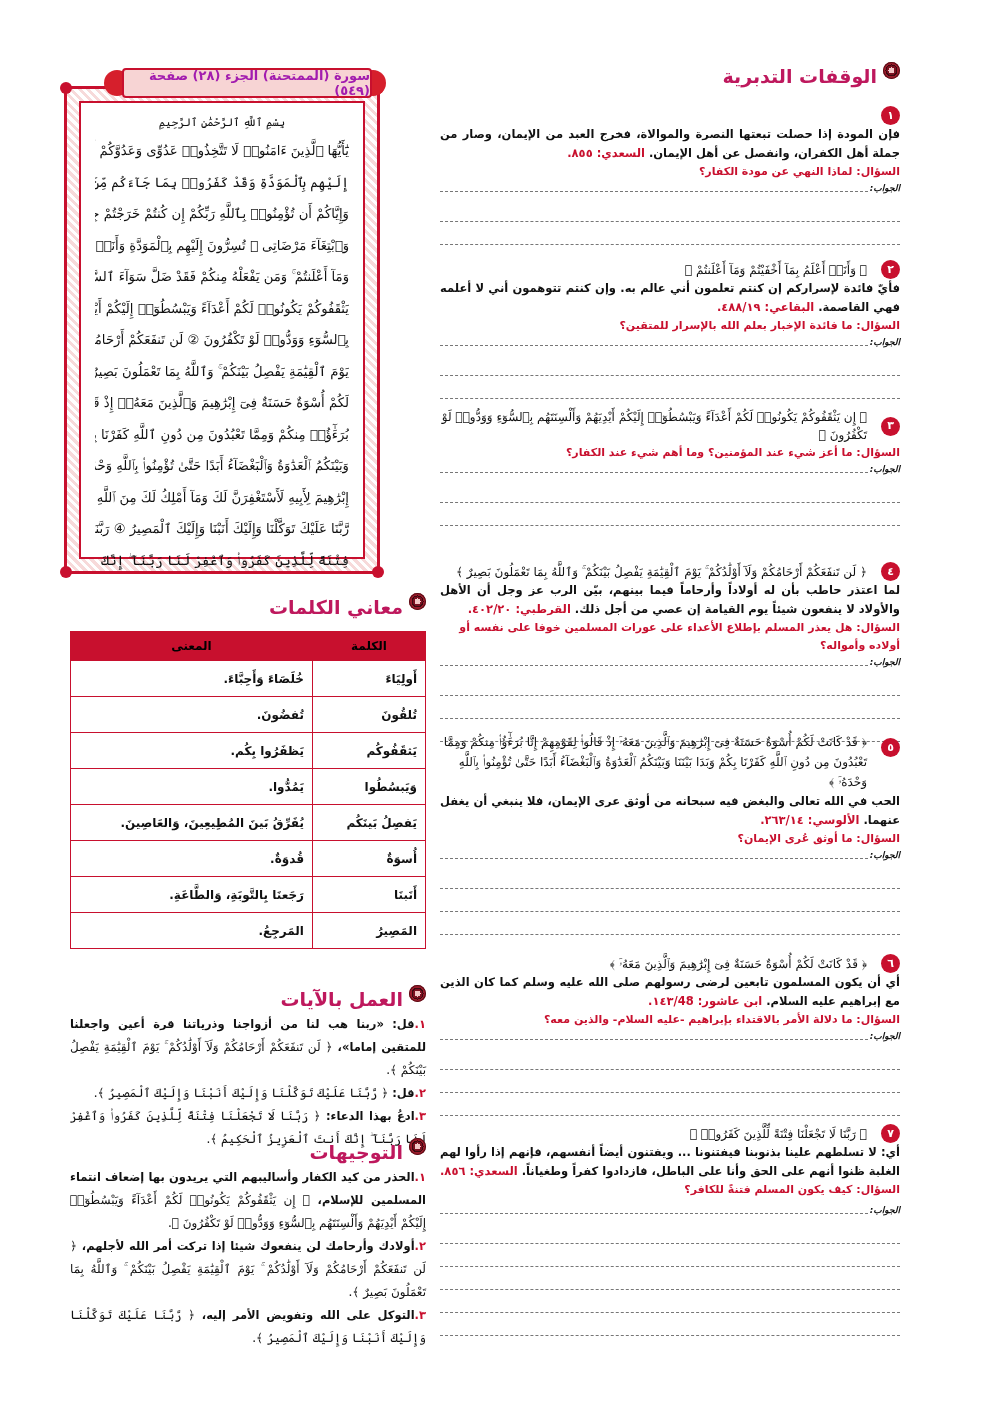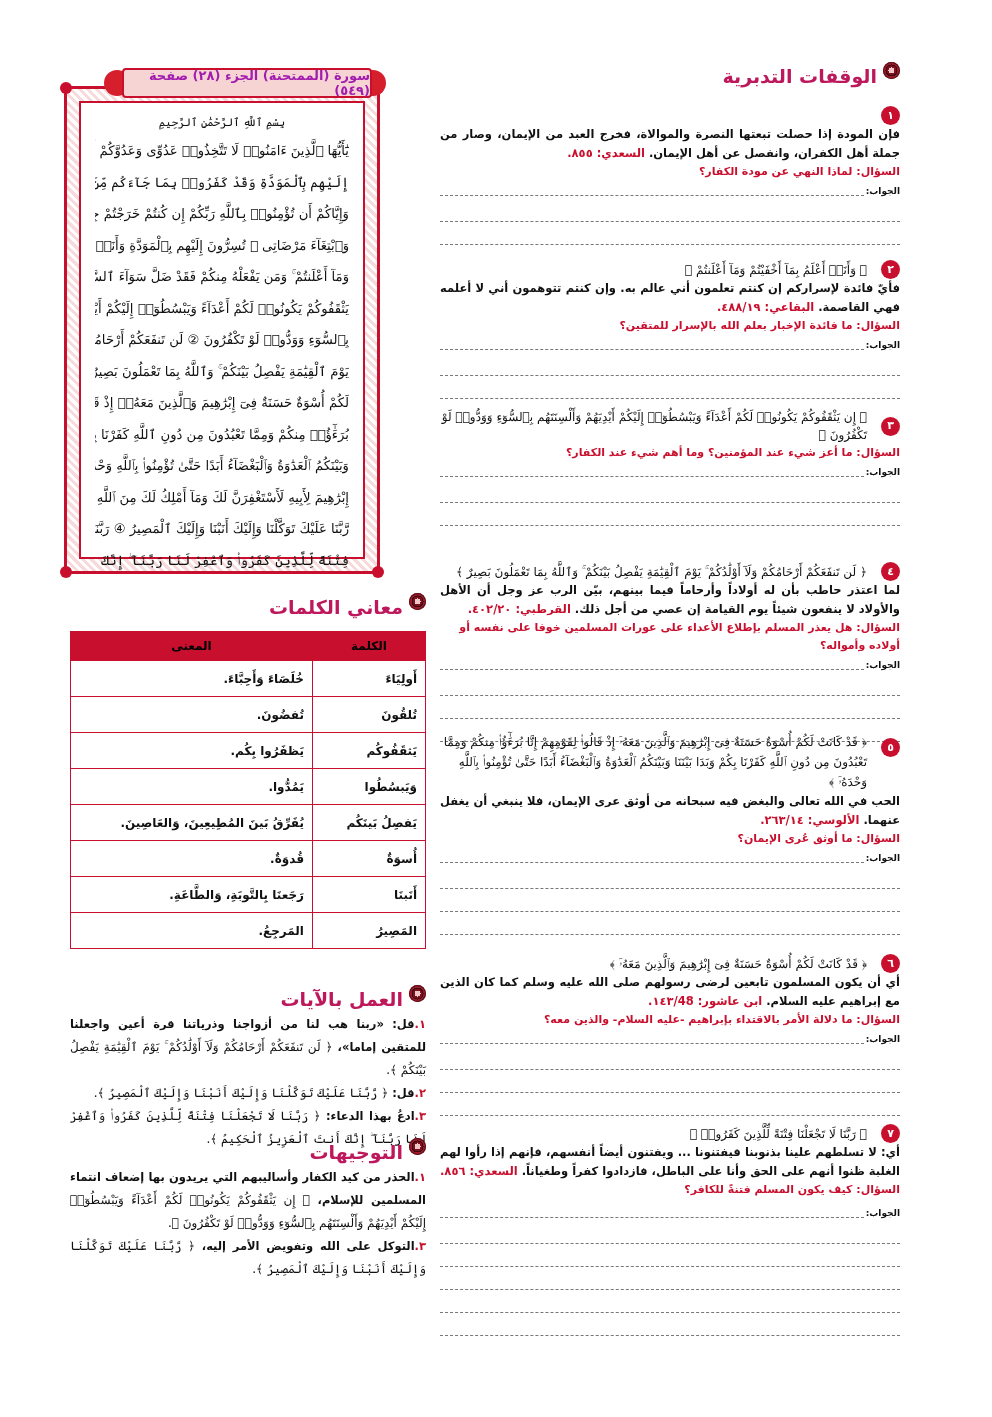--- a/index.html
+++ b/index.html
@@ -38,21 +38,21 @@
   .verse-text { font-family: "DejaVu Serif", serif; font-size: 12px; }
   .exp {
     font-weight: bold; font-size: 11.5px; line-height: 19px; text-align: justify;
     font-family: "DejaVu Sans", sans-serif; margin-top: 0;
   }
   .src { color: #c8102e; }
   .question {
     color: #c8102e; font-weight: bold; font-size: 11px; line-height: 18px;
     font-family: "DejaVu Sans", sans-serif;
   }
-  .answer-row { display: flex; align-items: center; height: 16px; margin-top: 2px; }
+  .answer-row { display: flex; align-items: flex-start; height: 16px; margin-top: 2px; font-style: italic; }
   .answer-label { font-size: 9px; font-weight: bold; white-space: nowrap; }
   .dash {
     flex: 1; border-bottom: 1px dashed #777; height: 8px; margin-right: 2px;
   }
   .blank-line { border-bottom: 1px dashed #777; height: 22px; }
 
   
   .mushaf {
     position: absolute; left: 64px; top: 86px; width: 316px; height: 488px;
     border: 3px solid #c8102e; box-sizing: border-box;
@@ -343,17 +343,20 @@
 
   <div class="left-sec" style="top:1138px;">
     <div class="sec-title">
       <span class="rosette"></span>
       <span>التوجيهات</span>
     </div>
     <div class="list-text">
       <span class="list-num">١.</span><span>الحذر من كيد الكفار وأساليبهم التي يريدون بها إضعاف انتماء المسلمين للإسلام، </span><span class="quran-inline">﴿ إِن يَثْقَفُوكُمْ يَكُونُوا۟ لَكُمْ أَعْدَآءً وَيَبْسُطُوٓا۟ إِلَيْكُمْ أَيْدِيَهُمْ وَأَلْسِنَتَهُم بِٱلسُّوٓءِ وَوَدُّوا۟ لَوْ تَكْفُرُونَ ﴾.</span>
     </div>
     <div class="list-text">
+      <span class="list-num">٢.</span><span>أولادك وأرحامك لن ينفعوك شيئا إذا تركت أمر الله لأجلهم، </span><span class="quran-inline">﴿ لَن تَنفَعَكُمْ أَرْحَامُكُمْ وَلَآ أَوْلَٰدُكُمْ ۚ يَوْمَ ٱلْقِيَٰمَةِ يَفْصِلُ بَيْنَكُمْ ۚ وَٱللَّهُ بِمَا تَعْمَلُونَ بَصِيرٌ ﴾.</span>
+    </div>
+    <div class="list-text">
       <span class="list-num">٣.</span><span>التوكل على الله وتفويض الأمر إليه، </span><span class="quran-inline">﴿ رَّبَّنَا عَلَيْكَ تَوَكَّلْنَا وَإِلَيْكَ أَنَبْنَا وَإِلَيْكَ ٱلْمَصِيرُ ﴾.</span>
     </div>
   </div>
 
 </div>
 
 </body></html>

